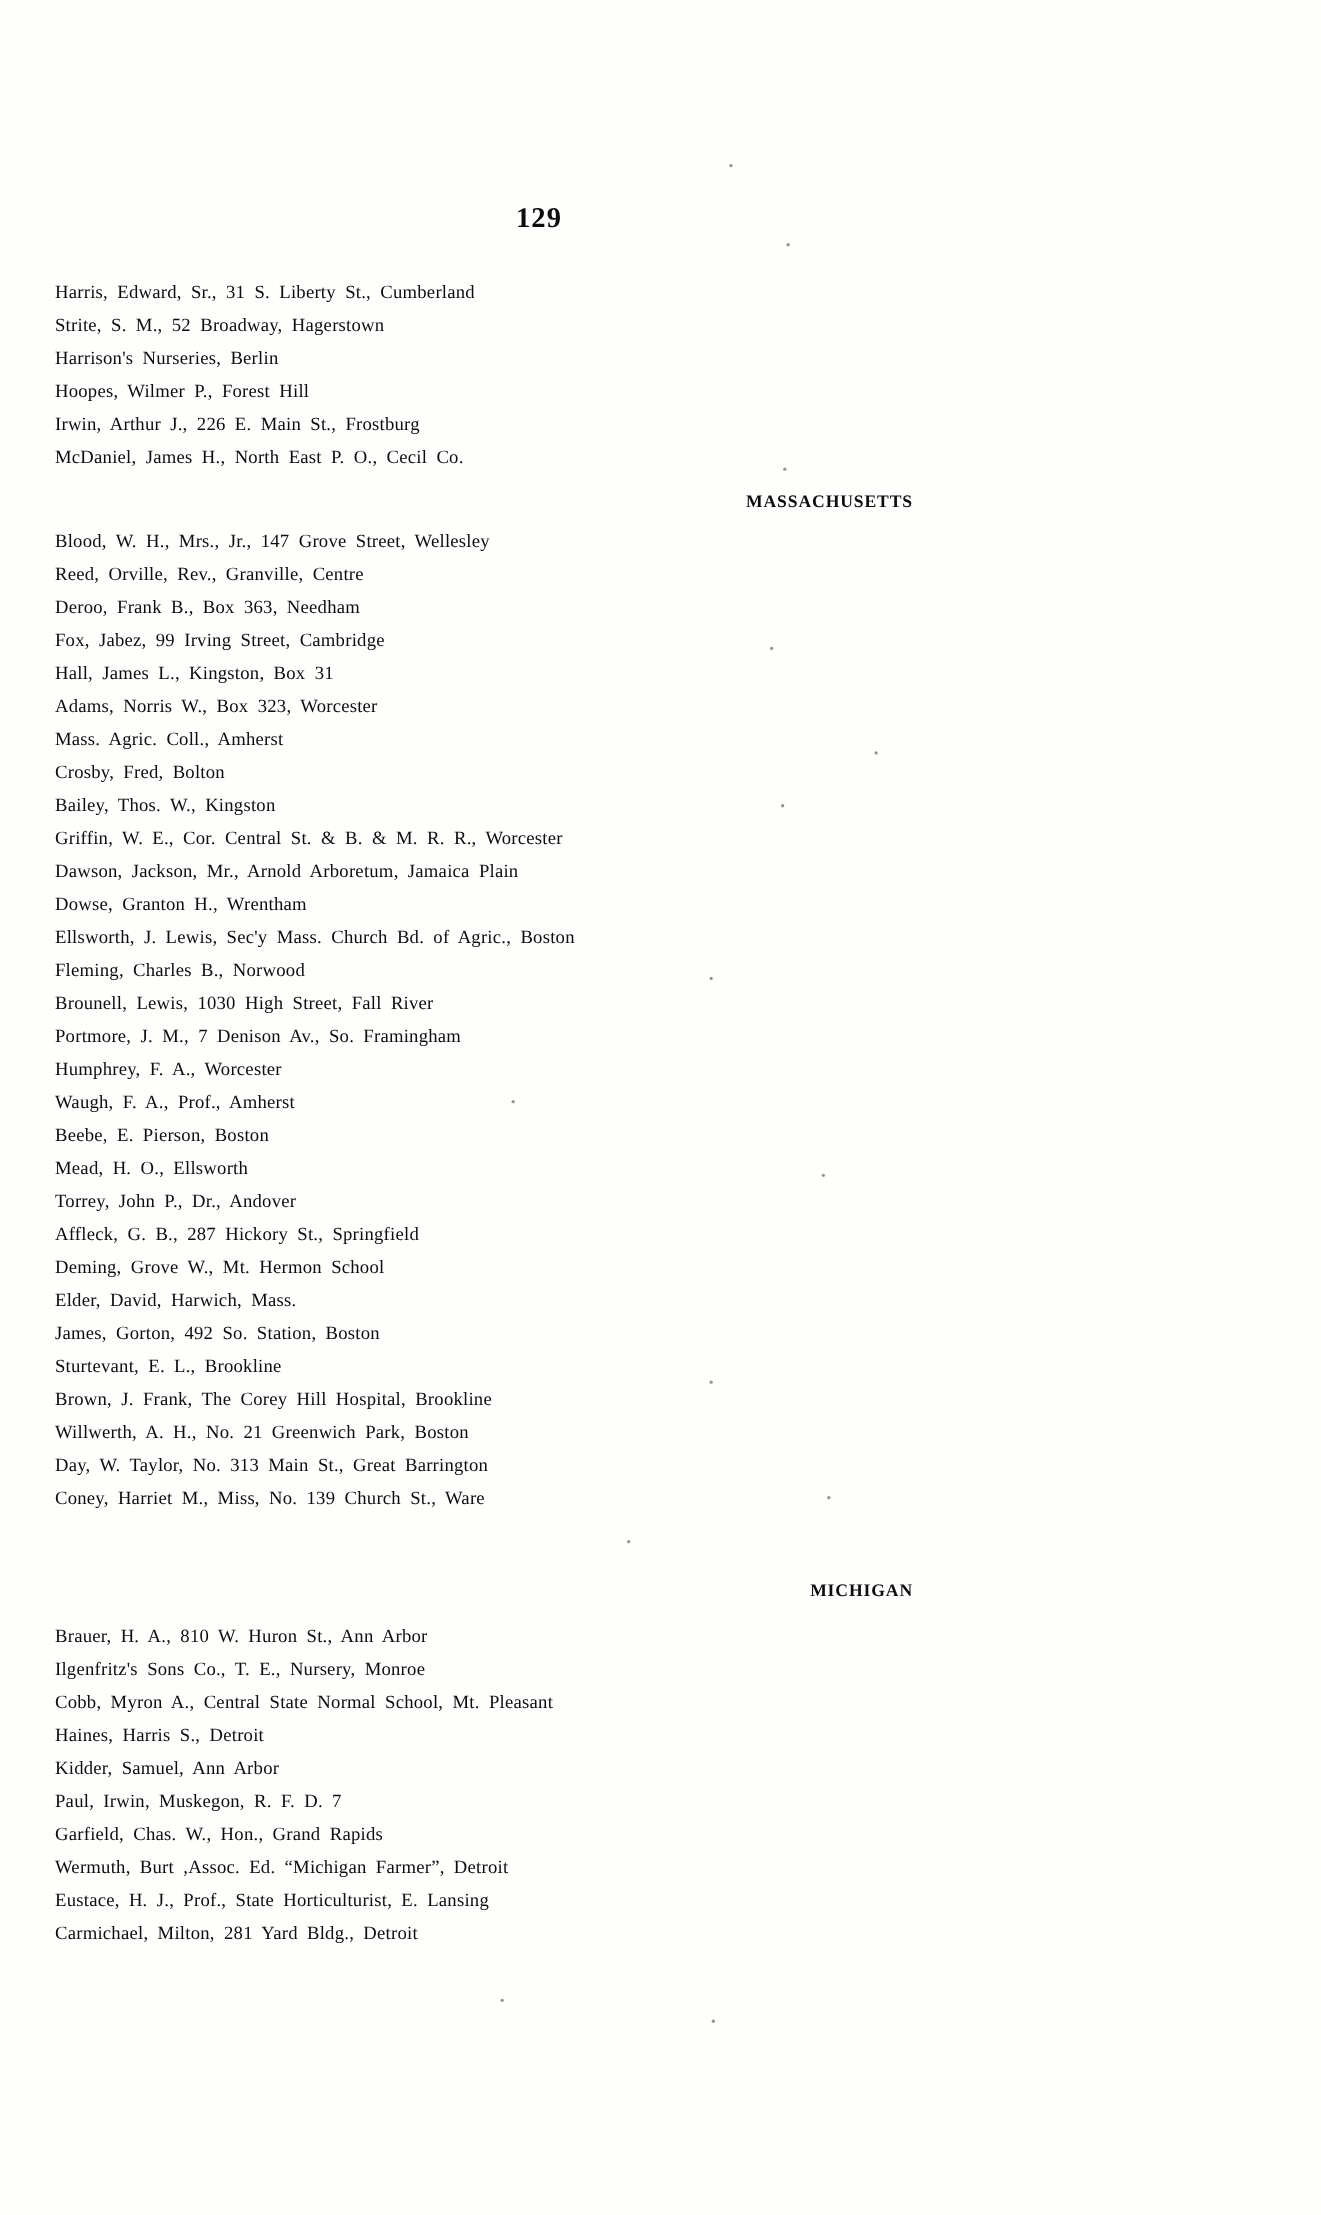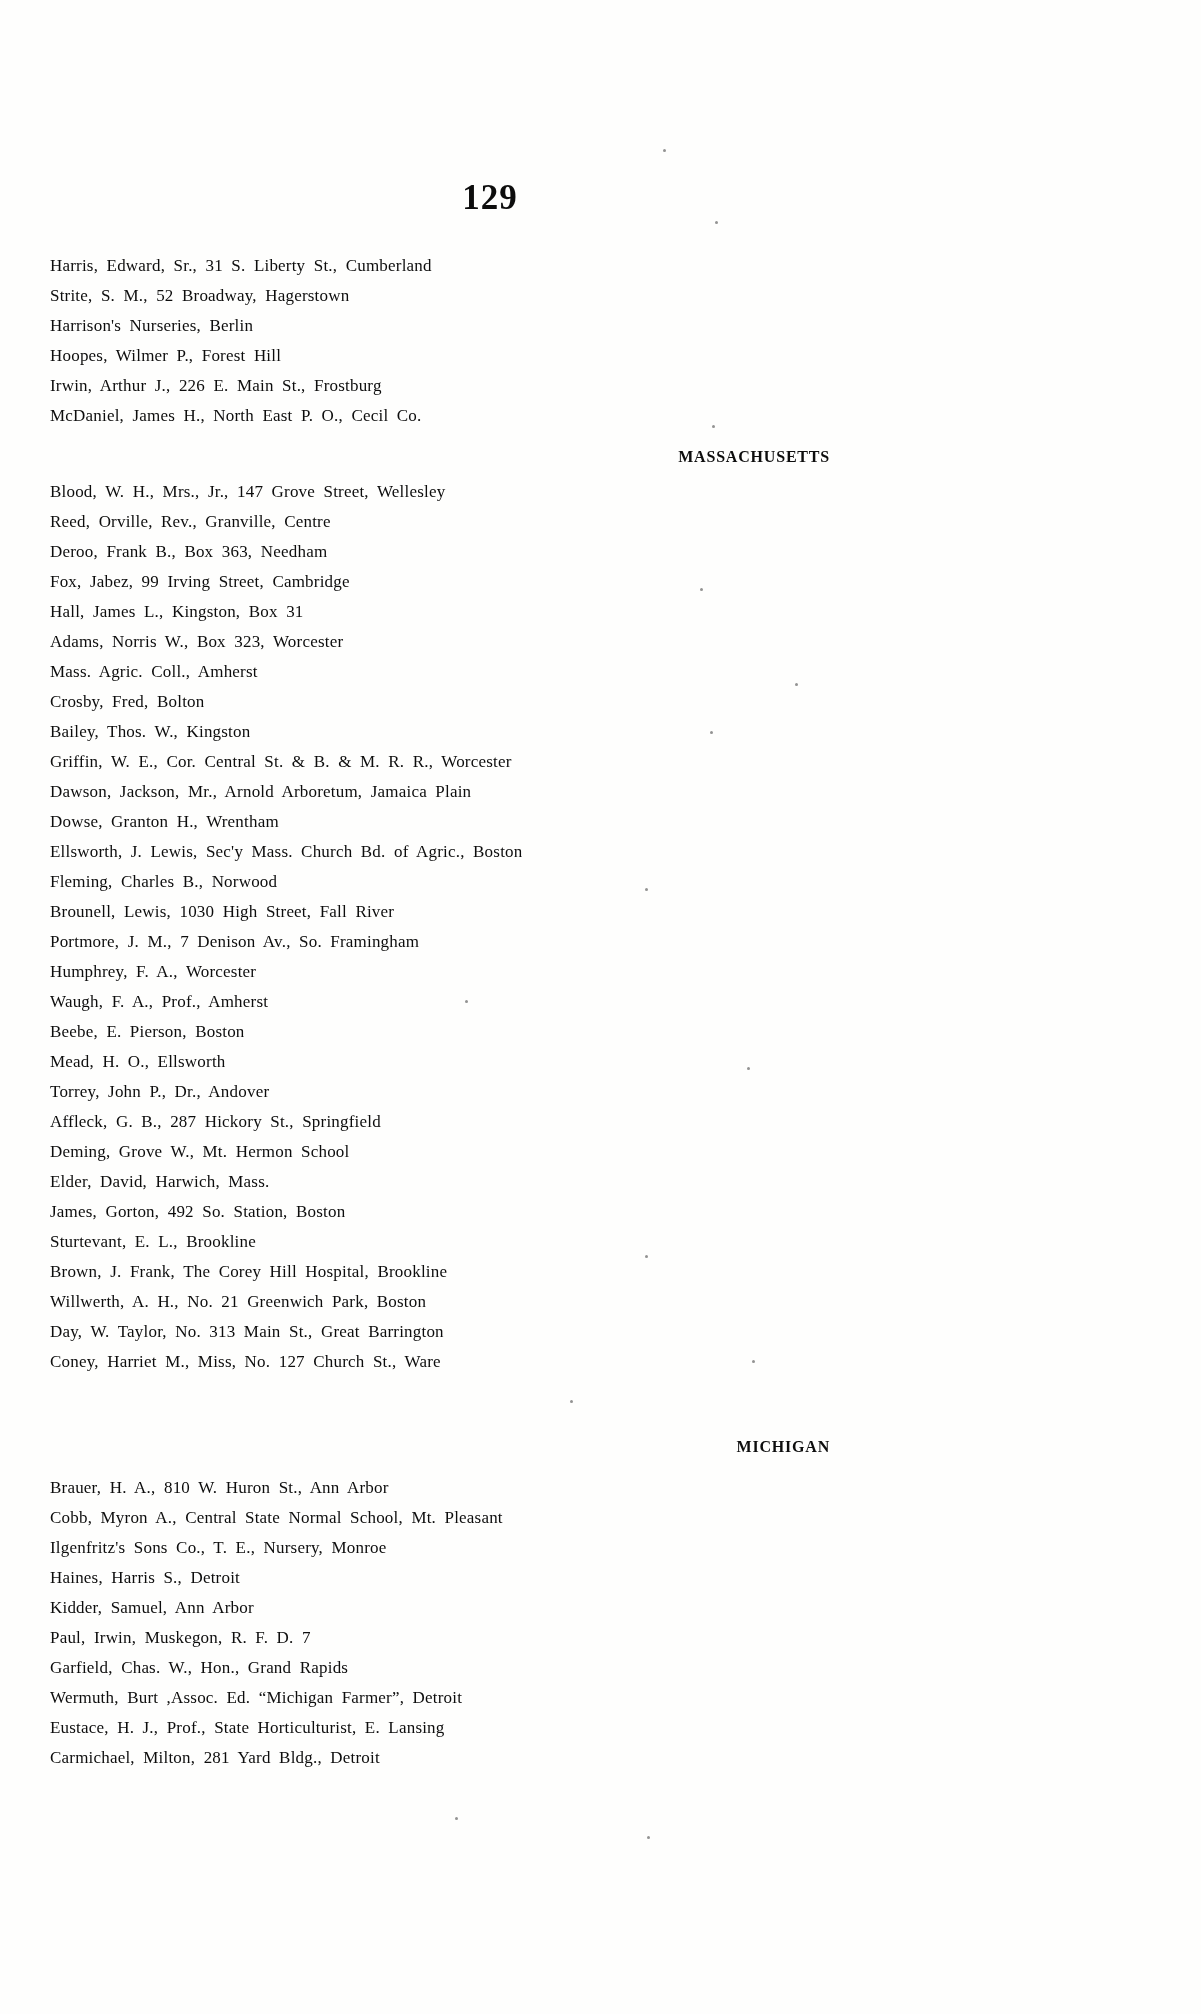--- a/index.html
+++ b/index.html
@@ -15,21 +15,21 @@
   .content {
     position: absolute;
     left: 50px;
     top: 0;
     width: 780px;
   }
   .page-number {
     margin-top: 182px;
     padding-left: 100px;
     text-align: center;
-    font-size: 35px;
+    font-size: 26px;
     line-height: 32px;
     font-weight: bold;
     letter-spacing: 1px;
   }
   .directory { margin-top: 37px; }
   .entry {
     font-size: 17px;
     line-height: 30px;
     white-space: nowrap;
     word-spacing: 4px;
@@ -92,27 +92,27 @@
           <div class="entry">Mead, H. O., Ellsworth</div>
           <div class="entry">Torrey, John P., Dr., Andover</div>
           <div class="entry">Affleck, G. B., 287 Hickory St., Springfield</div>
           <div class="entry">Deming, Grove W., Mt. Hermon School</div>
           <div class="entry">Elder, David, Harwich, Mass.</div>
           <div class="entry">James, Gorton, 492 So. Station, Boston</div>
           <div class="entry">Sturtevant, E. L., Brookline</div>
           <div class="entry">Brown, J. Frank, The Corey Hill Hospital, Brookline</div>
           <div class="entry">Willwerth, A. H., No. 21 Greenwich Park, Boston</div>
           <div class="entry">Day, W. Taylor, No. 313 Main St., Great Barrington</div>
-          <div class="entry">Coney, Harriet M., Miss, No. 127 Church St., Ware</div>
+          <div class="entry">Coney, Harriet M., Miss, No. 139 Church St., Ware</div>
         </section>
         <section class="state-section section-2">
           <div class="section-heading">MICHIGAN</div>
           <div class="entry">Brauer, H. A., 810 W. Huron St., Ann Arbor</div>
+          <div class="entry">Ilgenfritz's Sons Co., T. E., Nursery, Monroe</div>
           <div class="entry">Cobb, Myron A., Central State Normal School, Mt. Pleasant</div>
-          <div class="entry">Ilgenfritz's Sons Co., T. E., Nursery, Monroe</div>
           <div class="entry">Haines, Harris S., Detroit</div>
           <div class="entry">Kidder, Samuel, Ann Arbor</div>
           <div class="entry">Paul, Irwin, Muskegon, R. F. D. 7</div>
           <div class="entry">Garfield, Chas. W., Hon., Grand Rapids</div>
           <div class="entry">Wermuth, Burt ,Assoc. Ed. “Michigan Farmer”, Detroit</div>
           <div class="entry">Eustace, H. J., Prof., State Horticulturist, E. Lansing</div>
           <div class="entry">Carmichael, Milton, 281 Yard Bldg., Detroit</div>
         </section>
       </div>
   </div>

